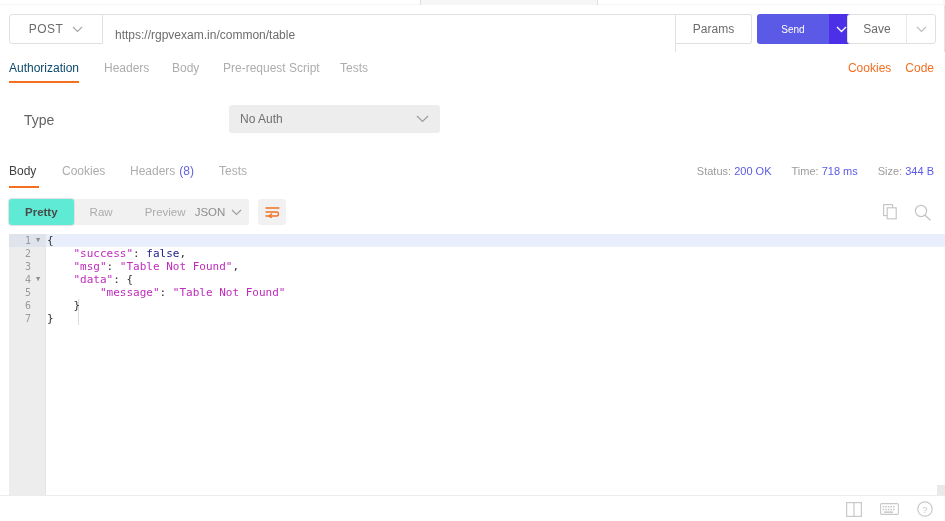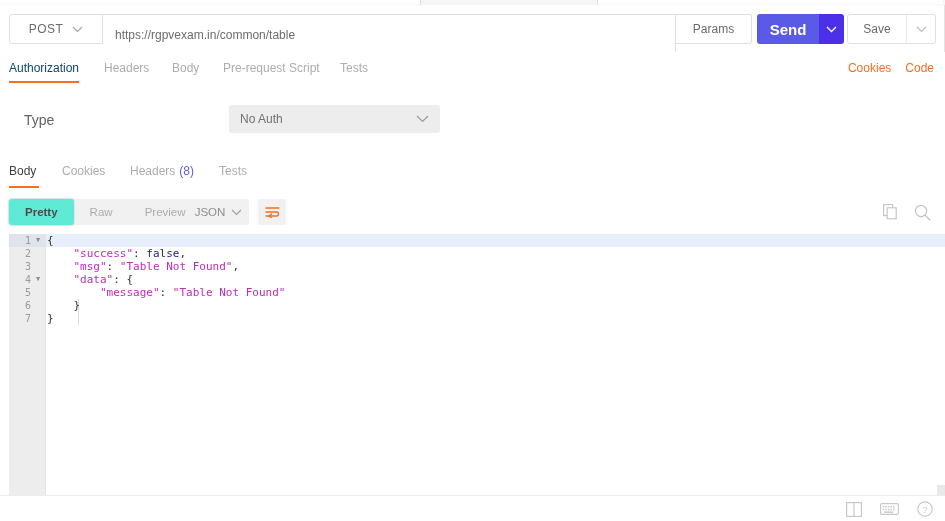--- a/index.html
+++ b/index.html
@@ -35,21 +35,21 @@
     box-sizing:border-box;display:flex;align-items:center;padding-left:12px;
     font-size:12px;color:#6d6d6d;cursor:text;
   }
   .paramsbtn{
     position:absolute;left:676px;top:9px;width:76px;height:30px;
     border:1px solid #e0e0e0;border-left:none;border-radius:0 3px 3px 0;background:#fff;
     box-sizing:border-box;display:flex;align-items:center;justify-content:center;
     font-size:12px;color:#6b6b6b;cursor:pointer;
   }
   .sendwrap{position:absolute;left:757px;top:9px;height:30px;display:flex;border-radius:3px;overflow:hidden;}
-  .sendbtn{width:62px;height:30px;background:#5a5ae6;color:#fff;font-size:15px;font-weight:bold;
+  .sendbtn{width:72px;height:30px;background:#5a5ae6;color:#fff;font-size:10px;font-weight:normal;
            display:flex;align-items:center;justify-content:center;cursor:pointer;}
   .sendcaret{width:25px;height:30px;background:#4b30e8;display:flex;align-items:center;justify-content:center;cursor:pointer;}
   .savewrap{position:absolute;left:847px;top:9px;height:30px;display:flex;
             border:1px solid #e0e0e0;border-radius:3px;box-sizing:border-box;overflow:hidden;background:#fff;}
   .savebtn{width:58px;height:28px;display:flex;align-items:center;justify-content:center;
            font-size:12px;color:#6b6b6b;cursor:pointer;}
   .savecaret{width:28px;height:28px;border-left:1px solid #e8e8e8;display:flex;align-items:center;justify-content:center;cursor:pointer;}
 
   .rightedge{position:absolute;right:0;top:0;width:1px;height:55px;background:#e3e3e3;}
 
@@ -196,20 +196,34 @@
     <div class="rtab active" style="left:9px;width:30px">
       <span>Body</span>
       <span class="ul"></span>
     </div>
     <div class="rtab" style="left:62px">Cookies</div>
     <div class="rtab" style="left:130px">
       <span>Headers</span>
       <span class="cnt">(8)</span>
     </div>
     <div class="rtab" style="left:219px">Tests</div>
+    <div class="meta">
+      <span>
+        <span>Status:</span>
+        <b>200 OK</b>
+      </span>
+      <span>
+        <span>Time:</span>
+        <b>718 ms</b>
+      </span>
+      <span>
+        <span>Size:</span>
+        <b>344 B</b>
+      </span>
+    </div>
   </div>
 
   <div class="bodybar">
     <div class="segwrap">
       <div class="seg active">Pretty</div>
       <div class="seg">Raw</div>
       <div class="seg">Preview</div>
     </div>
     <div class="jsonsel">
       <span>JSON</span>

